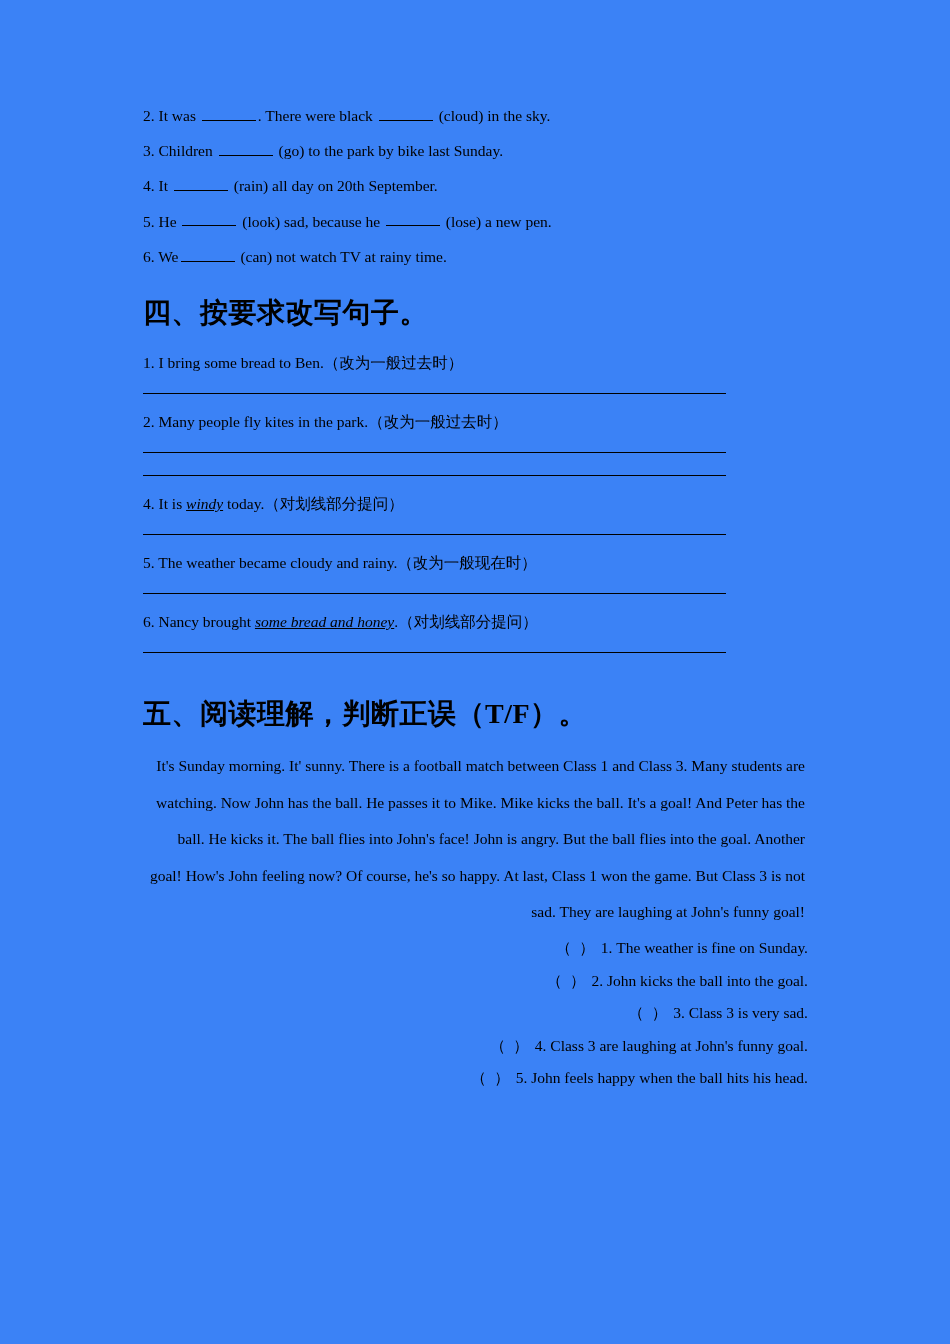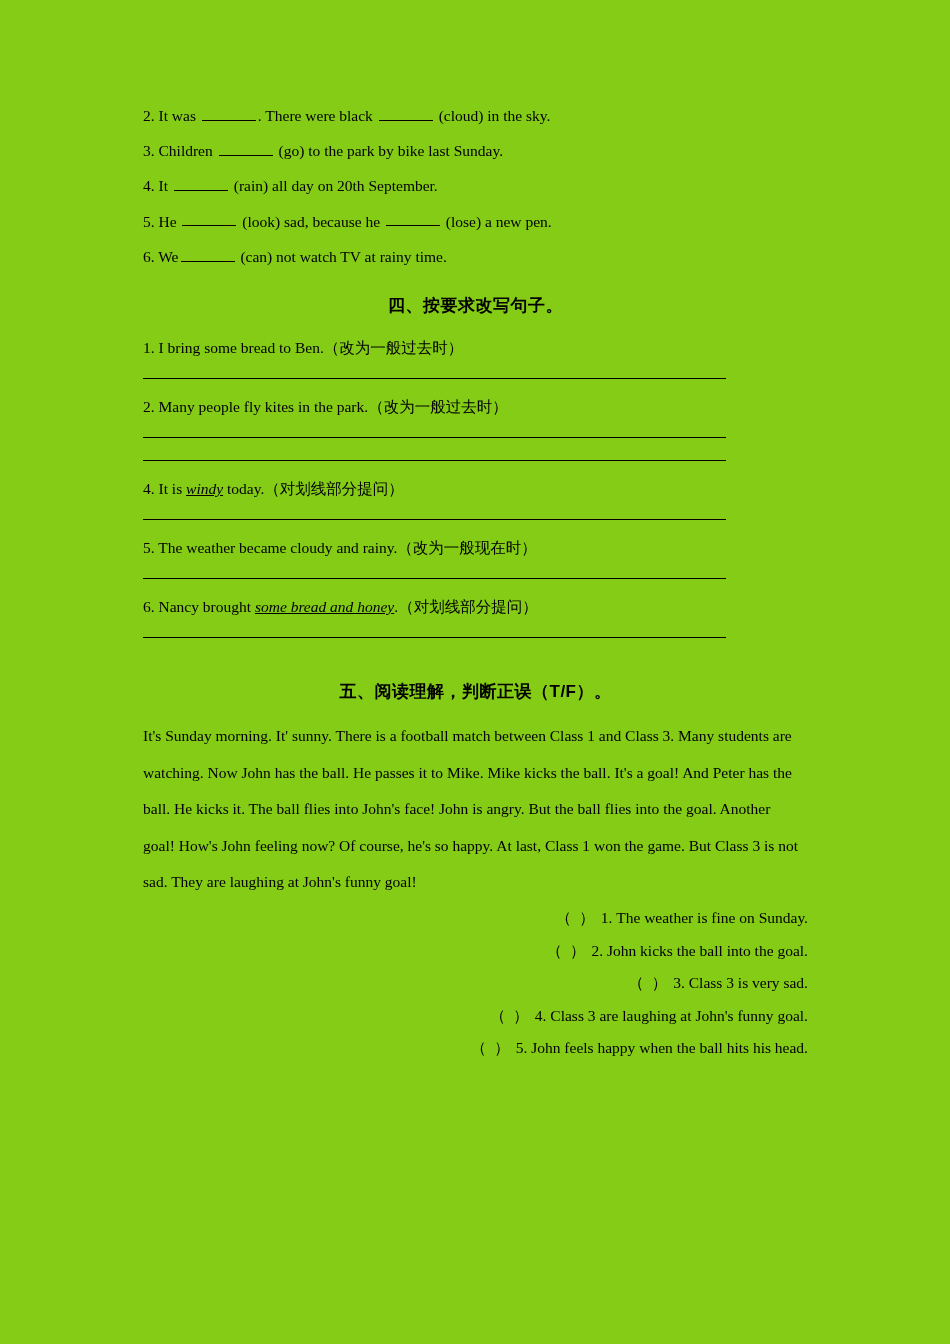--- a/index.html
+++ b/index.html
@@ -13,21 +13,21 @@
     font-family: "Liberation Serif", serif;
     color: #000000;
     position: relative;
     overflow: hidden;
   }
   .page {
     position: absolute;
     top: 0; left: 0;
     width: 950px;
     height: 1344px;
-    background: #84cc16;
+    background: #3b82f6;
   }
   .content {
     position: absolute;
     left: 143px;
     top: 105px;
     width: 665px;
   }
 
   
   .fill-item {
@@ -40,27 +40,26 @@
     display: inline-block;
     border-bottom: 1px solid #000;
     width: 54px;
     height: 0.95em;
     vertical-align: baseline;
     margin: 0 2px;
   }
 
   
   .section-heading {
-    font-family: Liberation Sans, sans-serif;
+    font-family: Liberation Serif, serif;
     font-weight: bold;
-    font-size: 17px;
+    font-size: 28px;
     margin-top: 30px;
     margin-bottom: 22px;
     letter-spacing: 0.5px;
-    text-align: center;
   }
   .section-heading-2 {
     margin-top: 42px;
     margin-bottom: 15px;
   }
 
   
   .rewrite-item {
     font-size: 15.5px;
     line-height: 1.1;
@@ -75,21 +74,21 @@
   }
   u.underlined {
     text-decoration: underline;
     font-style: italic;
   }
 
   
   .passage {
     font-size: 15.5px;
     line-height: 2.35;
-    text-align: left;
+    text-align: right;
     width: 662px;
     margin-bottom: 10px;
   }
 
   
   .tf-item {
     font-size: 15.5px;
     line-height: 1.0;
     margin-bottom: 17px;
     white-space: nowrap;

